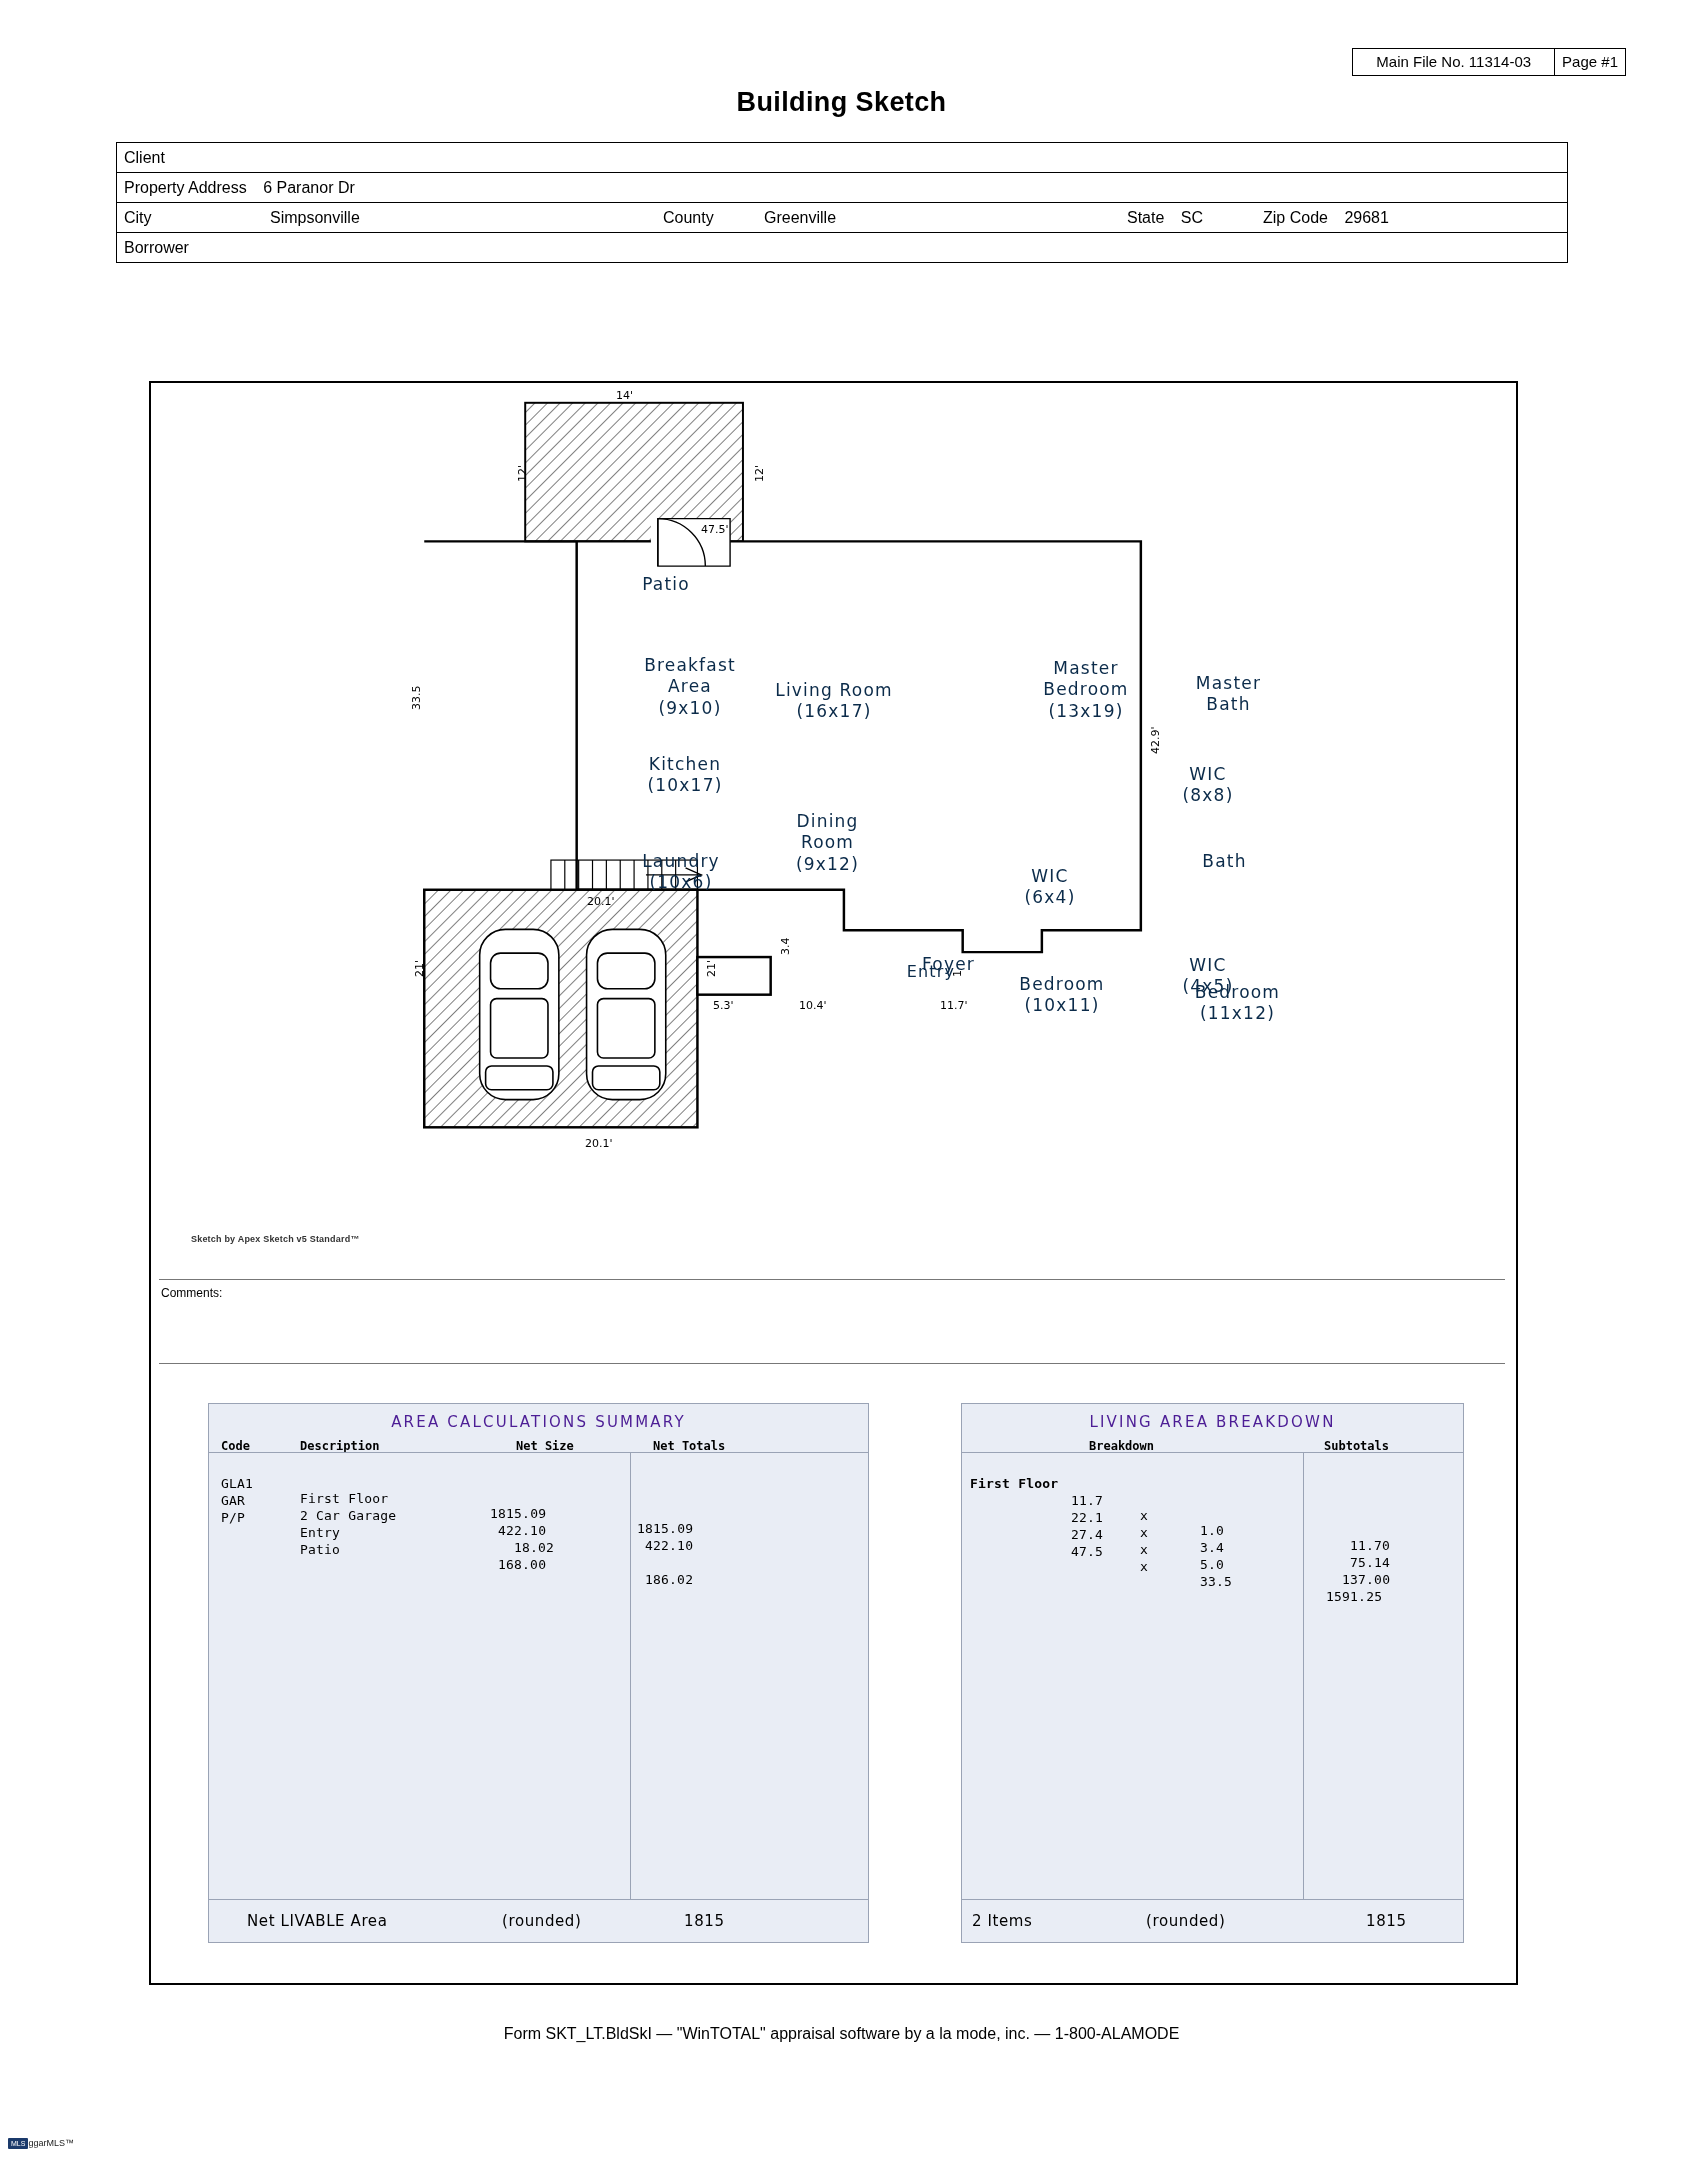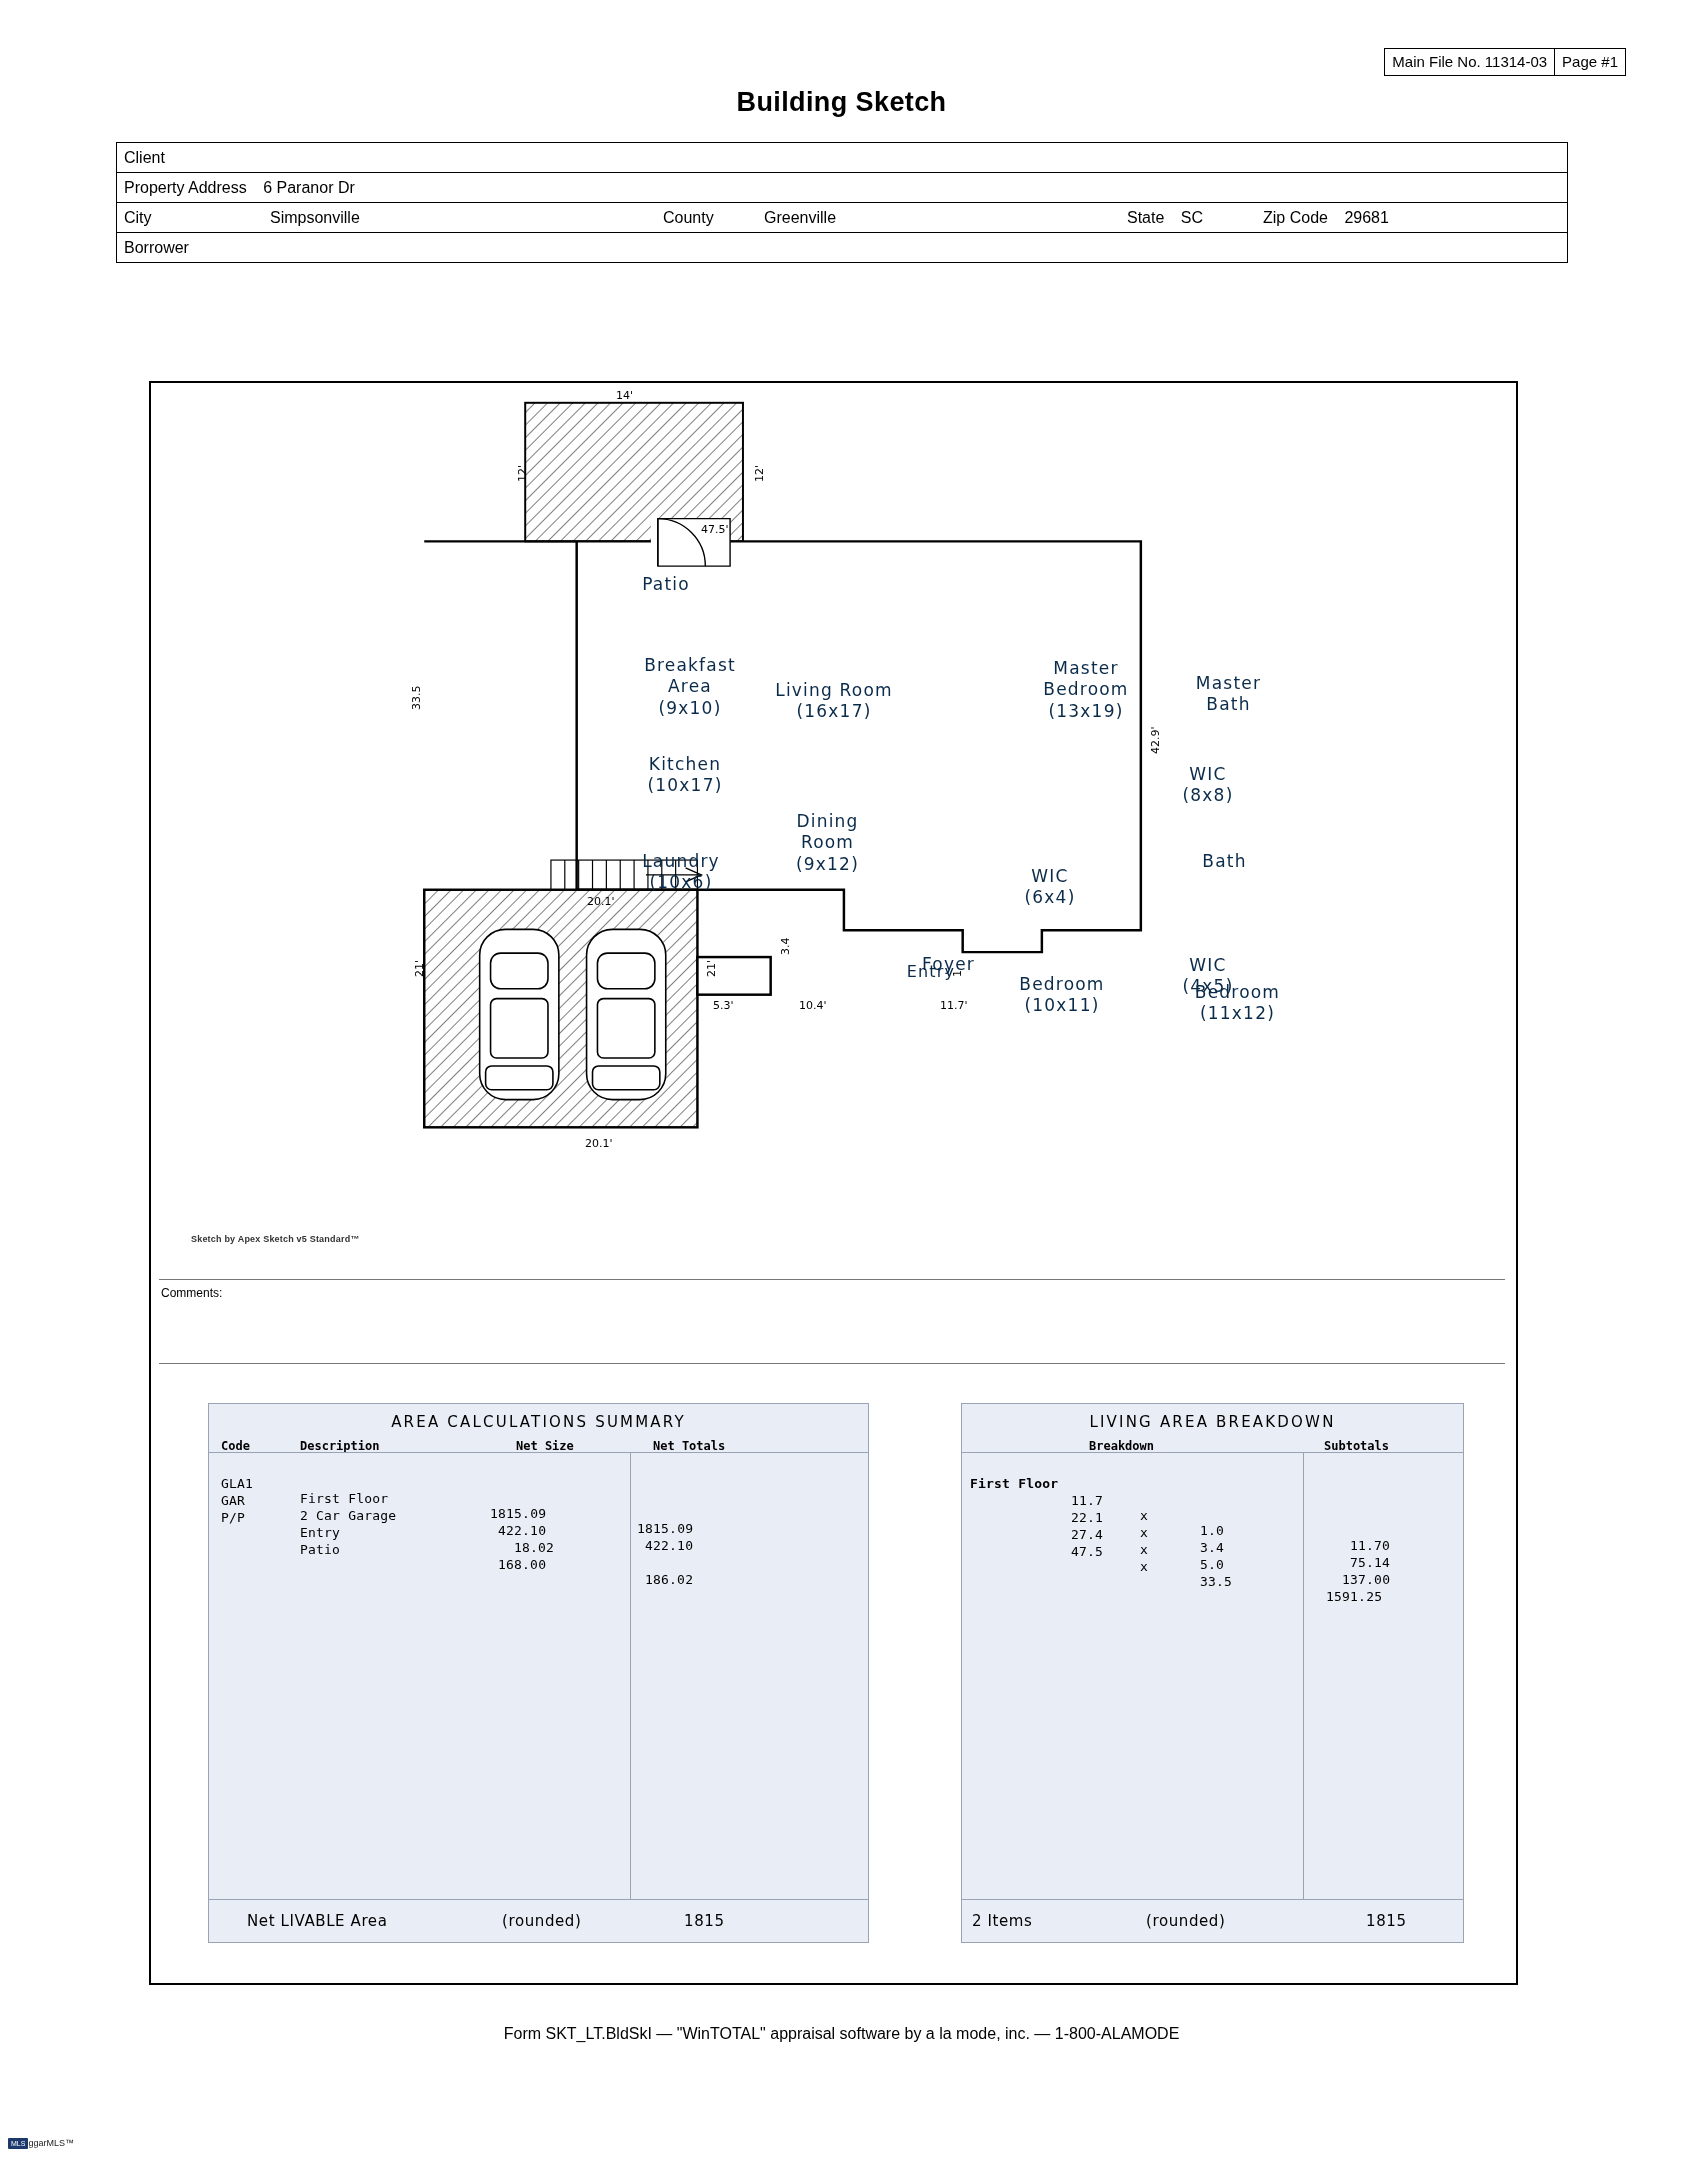--- a/index.html
+++ b/index.html
@@ -23,20 +23,21 @@
     right: 57px;
     display: flex;
     border: 1px solid #000;
     font-size: 15px;
     line-height: 1;
     background: #fff;
   }
   .file-no-box .cell {
     padding: 5px 7px 6px 7px;
     white-space: nowrap;
+    margin-left: 16px;
   }
   .file-no-box .cell + .cell {
     border-left: 1px solid #000;
   }
 
   .doc-title {
     position: absolute;
     top: 87px;
     left: 0;
     width: 1683px;
@@ -149,21 +150,21 @@
   }
   .calc-left  { left: 57px;  top: 1020px; width: 661px; height: 540px; }
   .calc-right { left: 810px; top: 1020px; width: 503px; height: 540px; }
 
   .calc-title {
     text-align: center;
     font-family: "DejaVu Sans", sans-serif;
     font-size: 15px;
     letter-spacing: 2.2px;
     padding-top: 9px;
-    color: #000000;
+    color: #4c1d95;
     font-weight: normal;
   }
   .calc-head {
     font-family: "DejaVu Sans Mono", monospace;
     font-size: 12px;
     font-weight: bold;
     margin-top: 8px;
     position: relative;
     height: 16px;
   }

